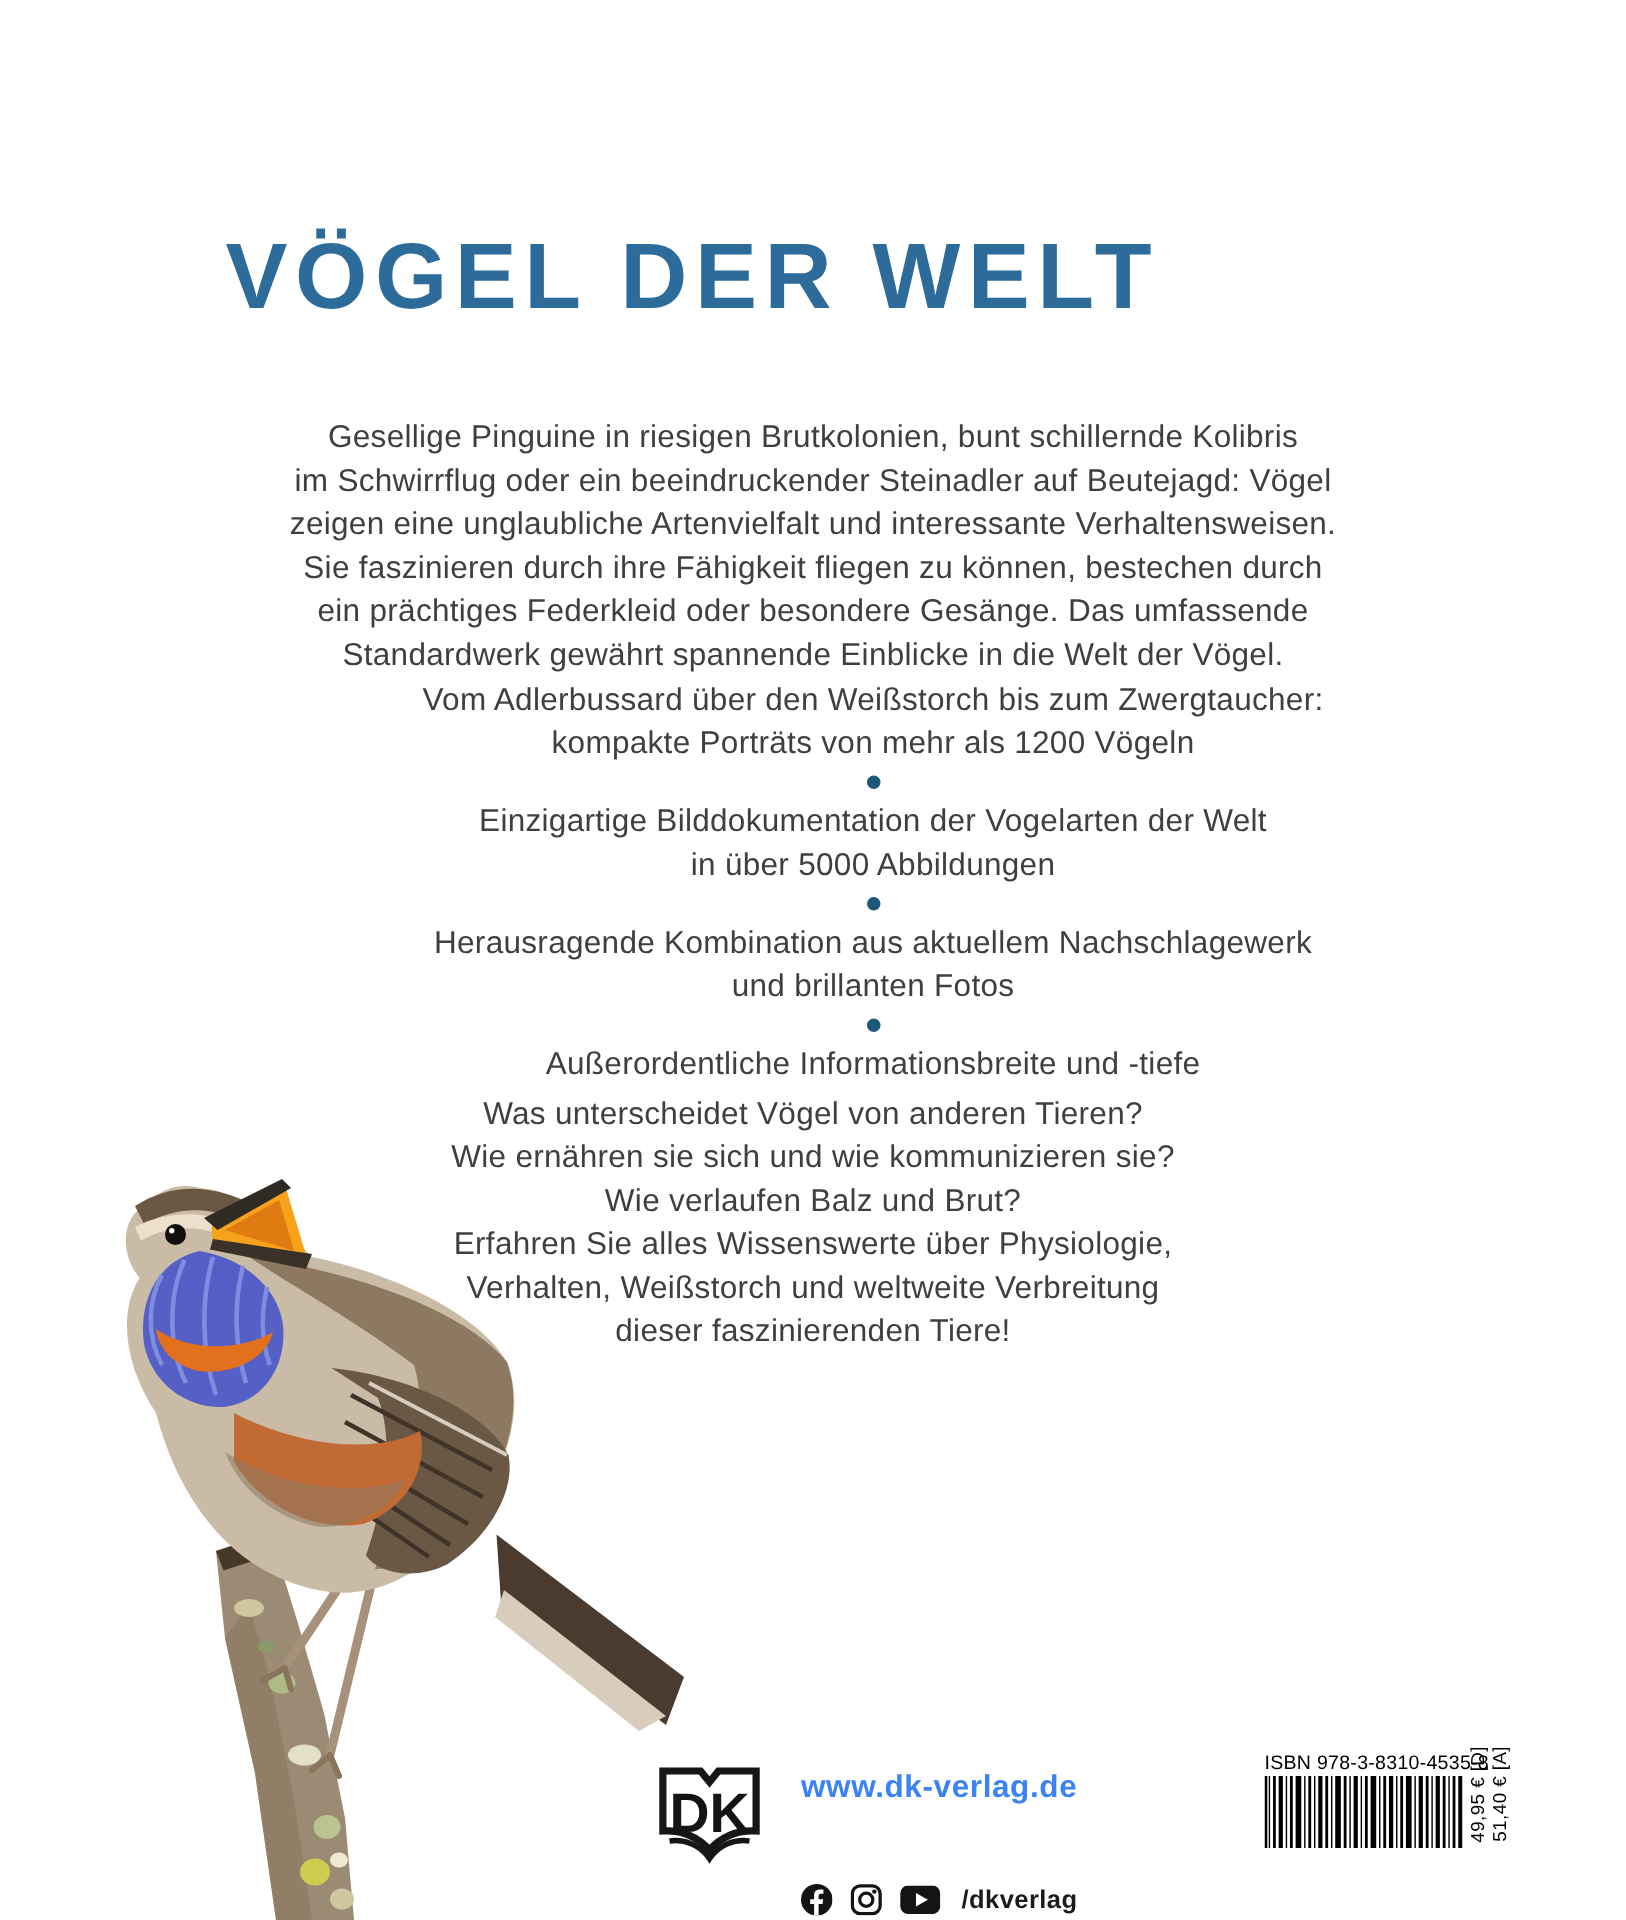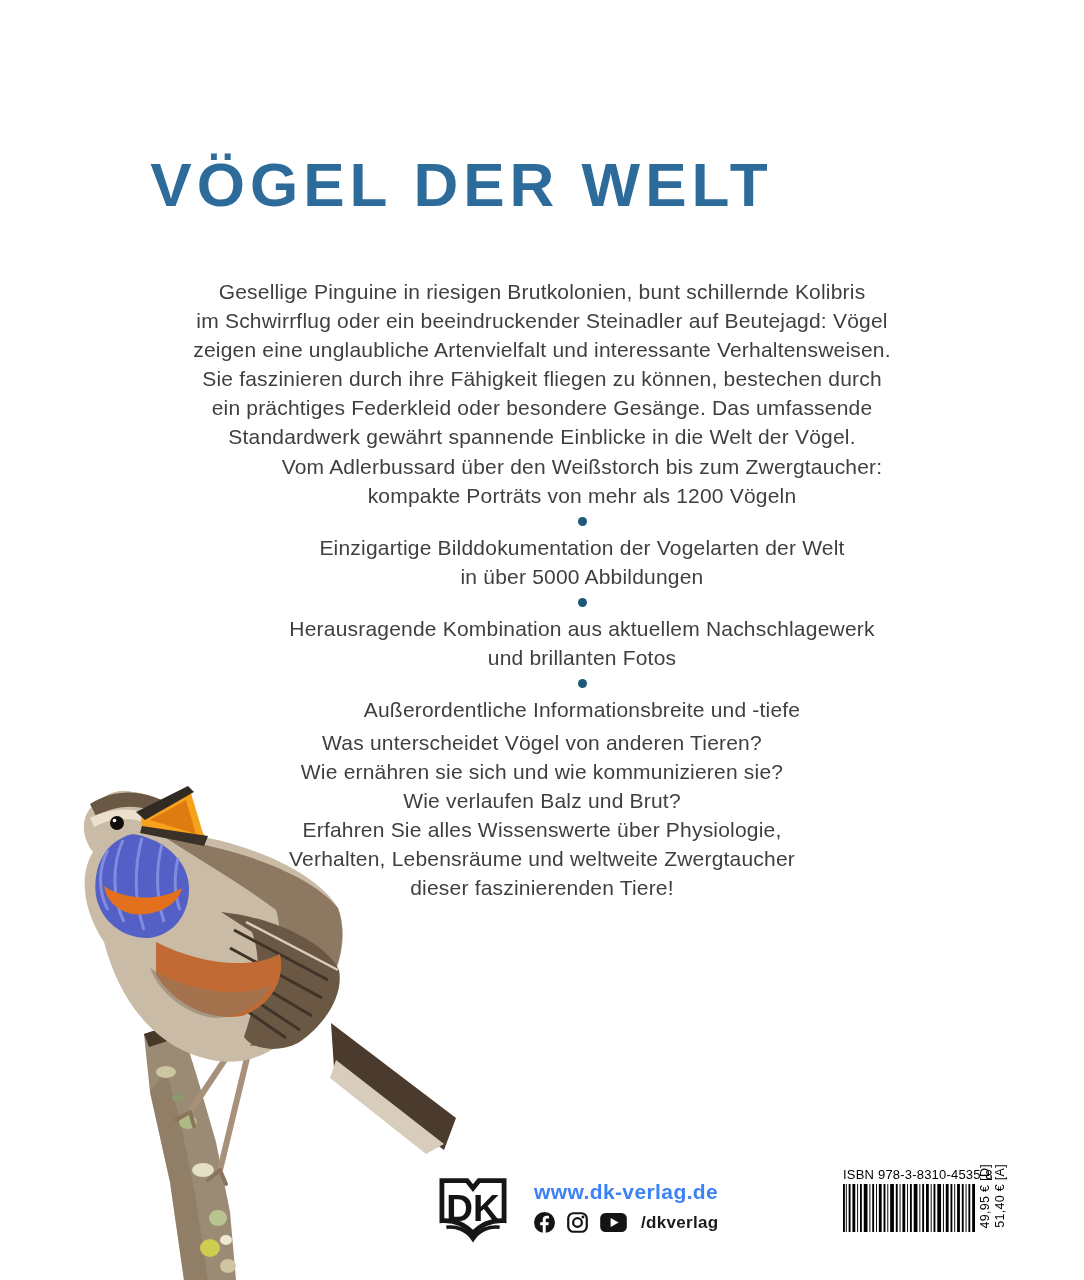--- a/index.html
+++ b/index.html
@@ -19,21 +19,21 @@
   .dot{width:9px;height:9px;border-radius:50%;background:var(--bullet-blue,#1d5878);margin:7px auto;}
   .line{white-space:nowrap;}
 
   
   .bird-art{position:absolute;left:38px;top:780px;width:432px;height:500px;}
 
   
   .dk-logo{position:absolute;left:436px;top:1176px;width:74px;height:70px;}
   .dk-letters{position:absolute;left:436px;top:1188px;width:74px;text-align:center;font-size:37px;font-weight:800;letter-spacing:0px;color:#141414;}
   .website{position:absolute;left:534px;top:1180px;font-size:21px;font-weight:700;letter-spacing:.4px;color:#3b82f6;}
-  .social-row{position:absolute;left:534px;top:1212px;display:flex;align-items:center;gap:12px;}
+  .social-row{position:absolute;left:534px;top:1256px;display:flex;align-items:center;gap:12px;}
   .social-row svg{display:block;}
   .handle{font-size:17px;font-weight:700;color:#1b1b1b;margin-left:2px;letter-spacing:.3px;}
 
   .isbn-label{position:absolute;left:843px;top:1167px;font-size:13px;letter-spacing:.2px;color:#000;}
   .barcode{position:absolute;left:843px;top:1184px;width:132px;height:48px;}
   .prices{position:absolute;left:978px;top:1164px;height:72px;display:flex;flex-direction:row;gap:1px;align-items:flex-start;}
   .prices span{
     writing-mode:vertical-rl;transform:rotate(180deg);
     font-size:12.5px;color:#000;letter-spacing:.3px;white-space:nowrap;
   }
@@ -73,21 +73,21 @@
     <div>
         <div class="line">Außerordentliche Informationsbreite und -tiefe</div>
       </div>
   </div>
 
   <div class="textblock outro">
       <div class="line">Was unterscheidet Vögel von anderen Tieren?</div>
       <div class="line">Wie ernähren sie sich und wie kommunizieren sie?</div>
       <div class="line">Wie verlaufen Balz und Brut?</div>
       <div class="line">Erfahren Sie alles Wissenswerte über Physiologie,</div>
-      <div class="line">Verhalten, Lebensräume und weltweite Zwergtaucher</div>
+      <div class="line">Verhalten, Weißstorch und weltweite Verbreitung</div>
       <div class="line">dieser faszinierenden Tiere!</div>
     </div>
 
   <svg class="bird-art" viewBox="0 0 432 500" xmlns="http://www.w3.org/2000/svg">
 
     <path d="M106,254 L142,242 L160,300 L178,362 L192,432 L198,500 L146,500 L132,402 L112,312 Z" fill="#9b8a74"></path>
     <path d="M112,312 L132,402 L146,500 L170,500 L158,420 L142,340 L128,290 Z" fill="#8a765f" opacity="0.6"></path>
     <path d="M106,254 L142,242 L139,258 L111,267 Z" fill="#473828"></path>
     <ellipse cx="128" cy="292" rx="10" ry="6" fill="#cdc6a0"></ellipse>
     <ellipse cx="150" cy="342" rx="9" ry="7" fill="#aebb86"></ellipse>

